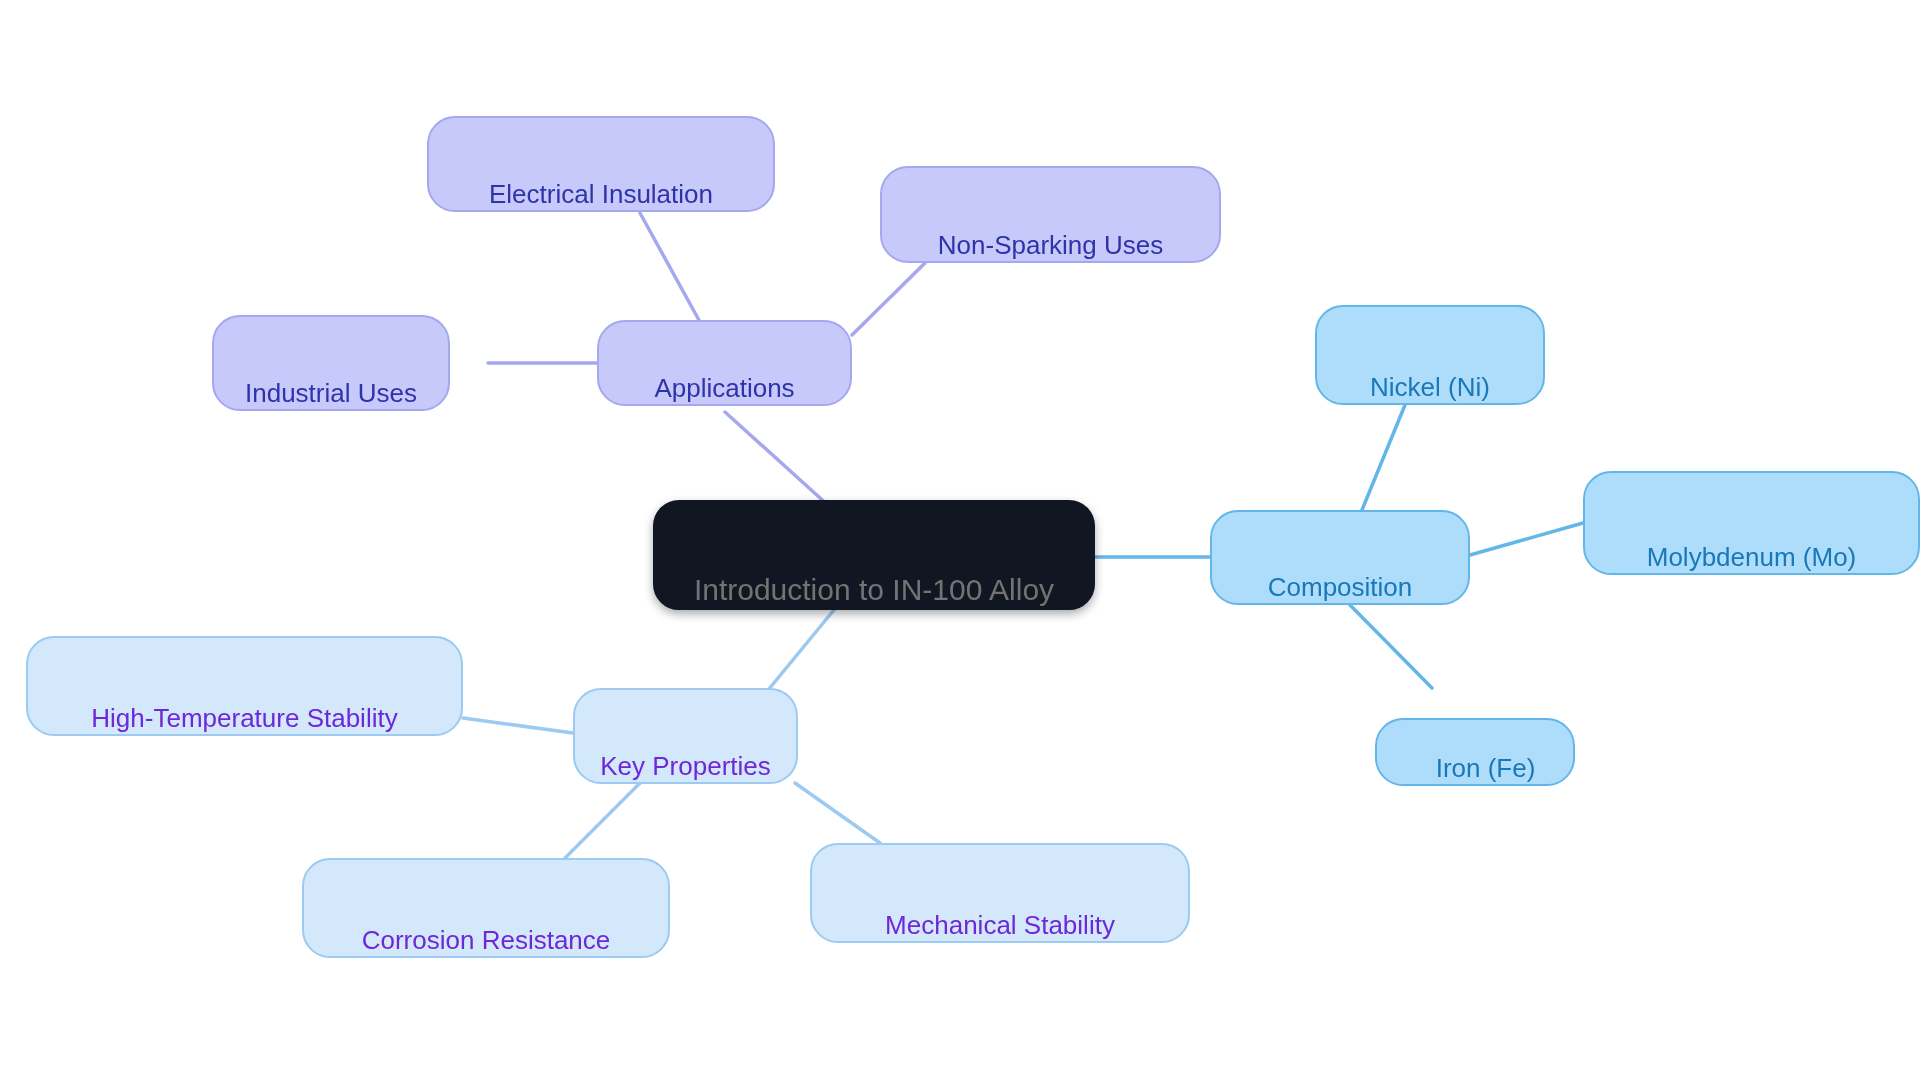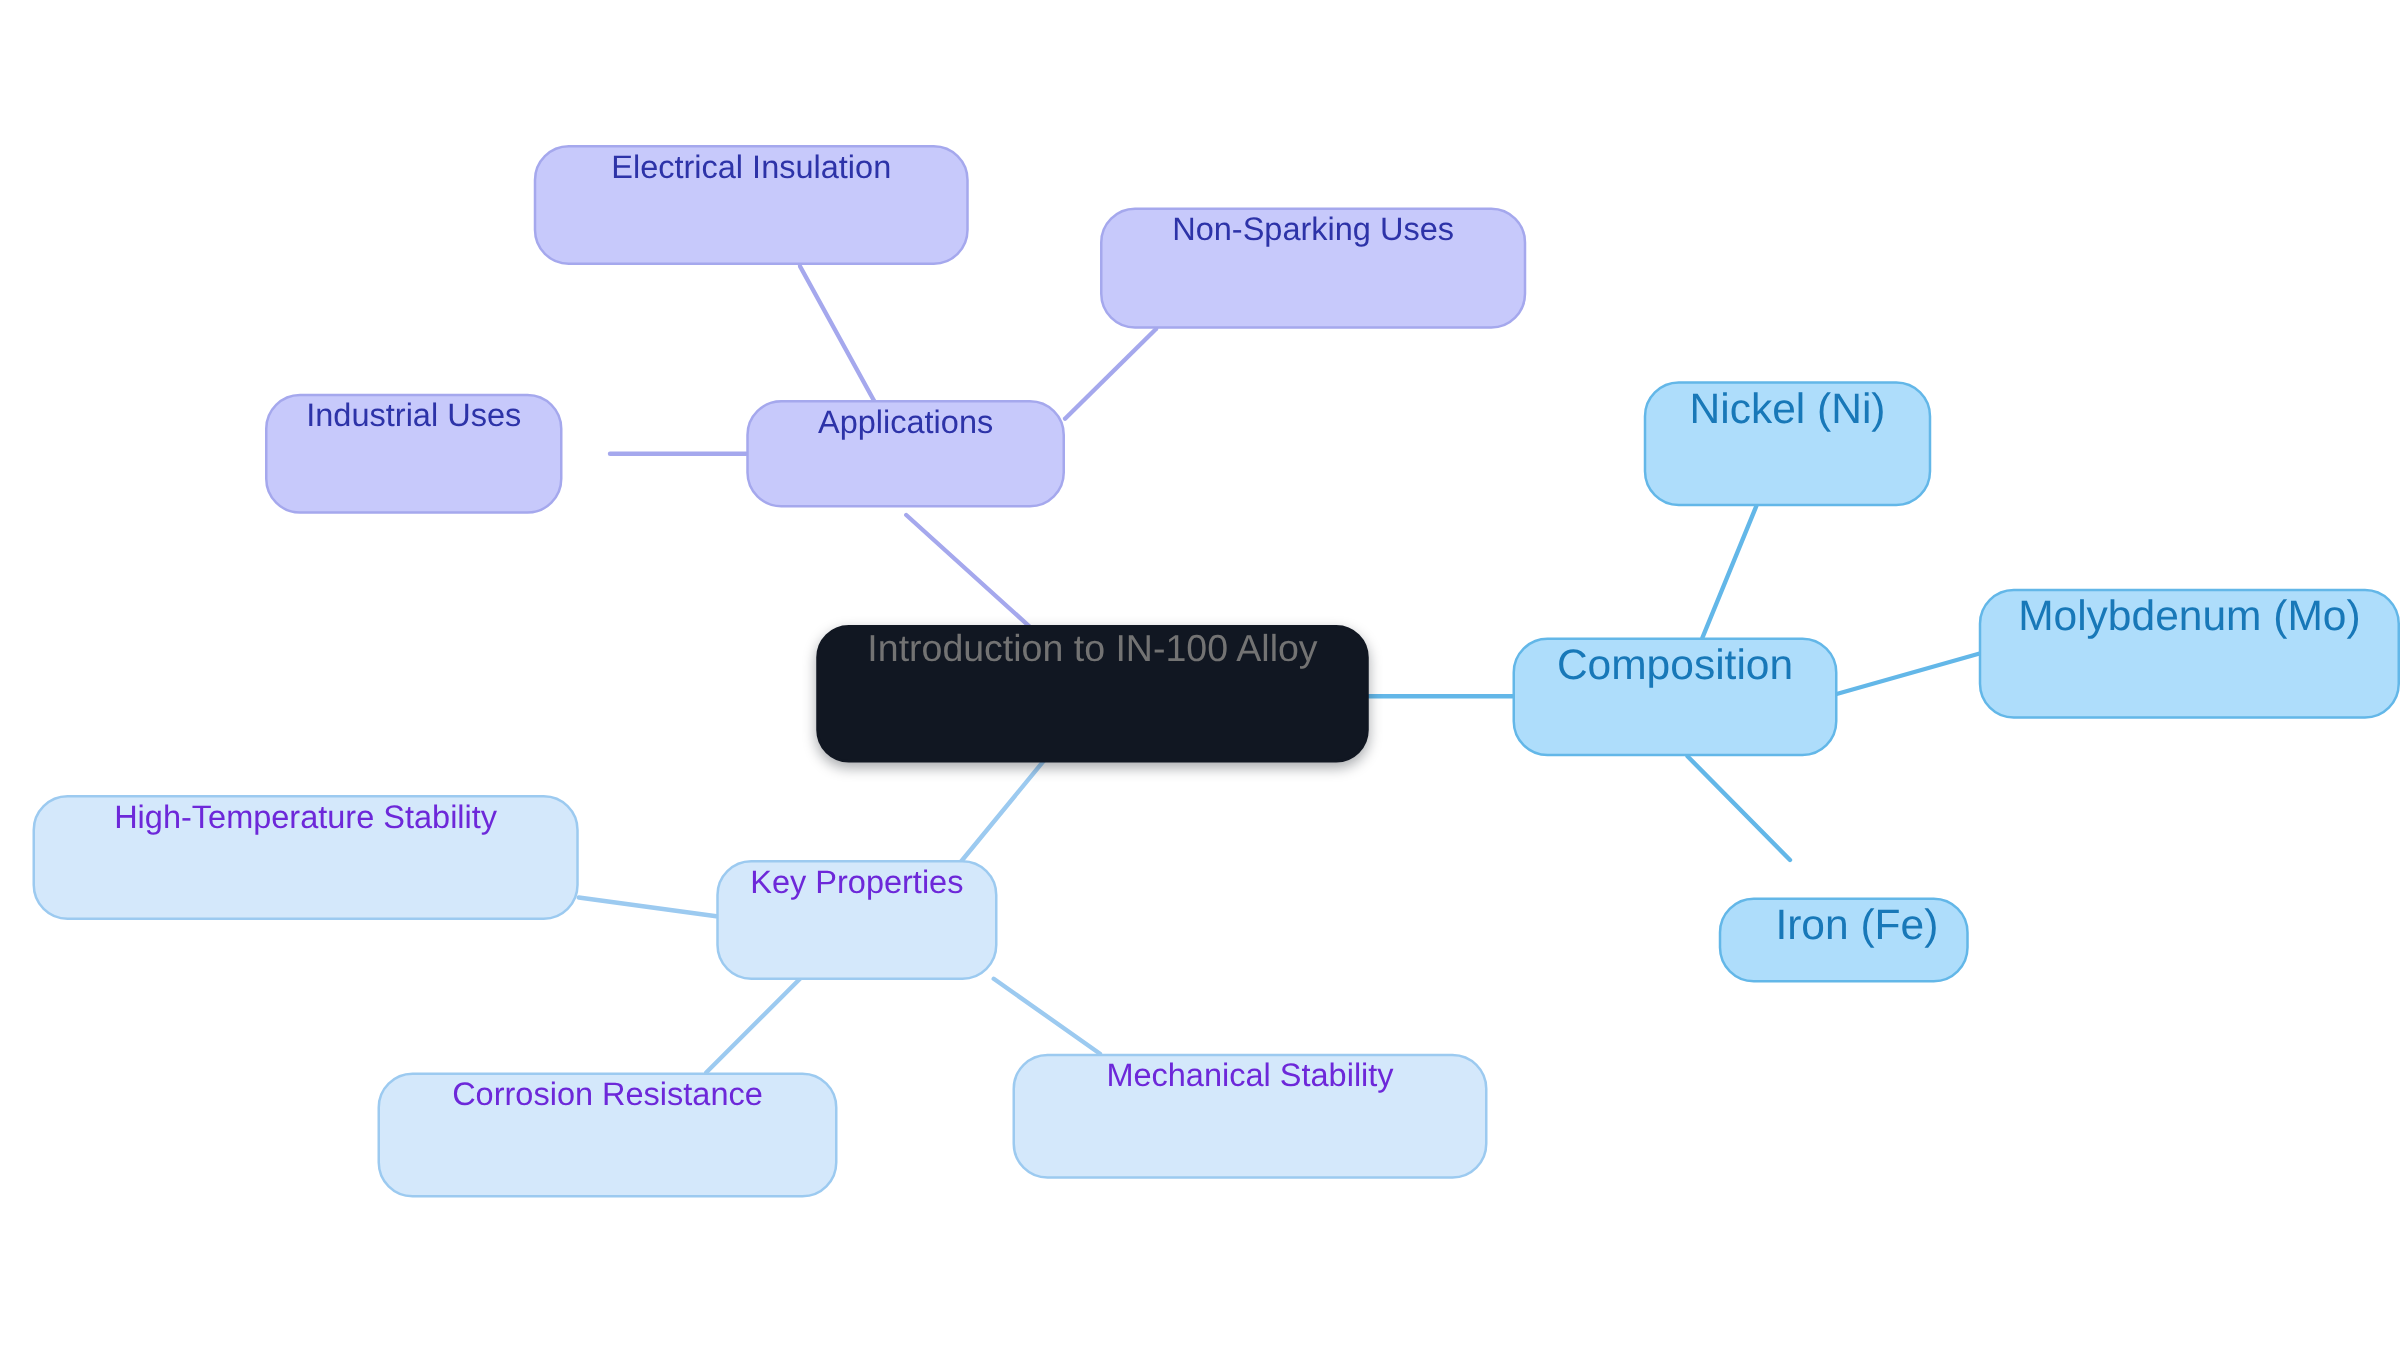--- a/index.html
+++ b/index.html
@@ -22,21 +22,21 @@
     left: 0;
     top: 0;
     width: 1920px;
     height: 1083px;
     pointer-events: none;
   }
   .node {
     position: absolute;
     box-sizing: border-box;
     display: flex;
-    align-items: flex-start;
+    align-items: flex-end;
     justify-content: center;
     text-align: center;
     border-style: solid;
     border-width: 2px;
     white-space: nowrap;
     line-height: 1.2;
   }
   .node-label {
     display: block;
     padding: 0 6px;
@@ -60,21 +60,21 @@
     border-radius: 28px;
     font-size: 26px;
   }
 
   
   .node.blue {
     background: #aeddfb;
     border-color: #63b7e8;
     color: #1878b8;
     border-radius: 28px;
-    font-size: 34px;
+    font-size: 26px;
   }
 
   
   .node.paleblue {
     background: #d4e8fb;
     border-color: #9ccaf0;
     color: #6d28d9;
     border-radius: 28px;
     font-size: 26px;
   }

